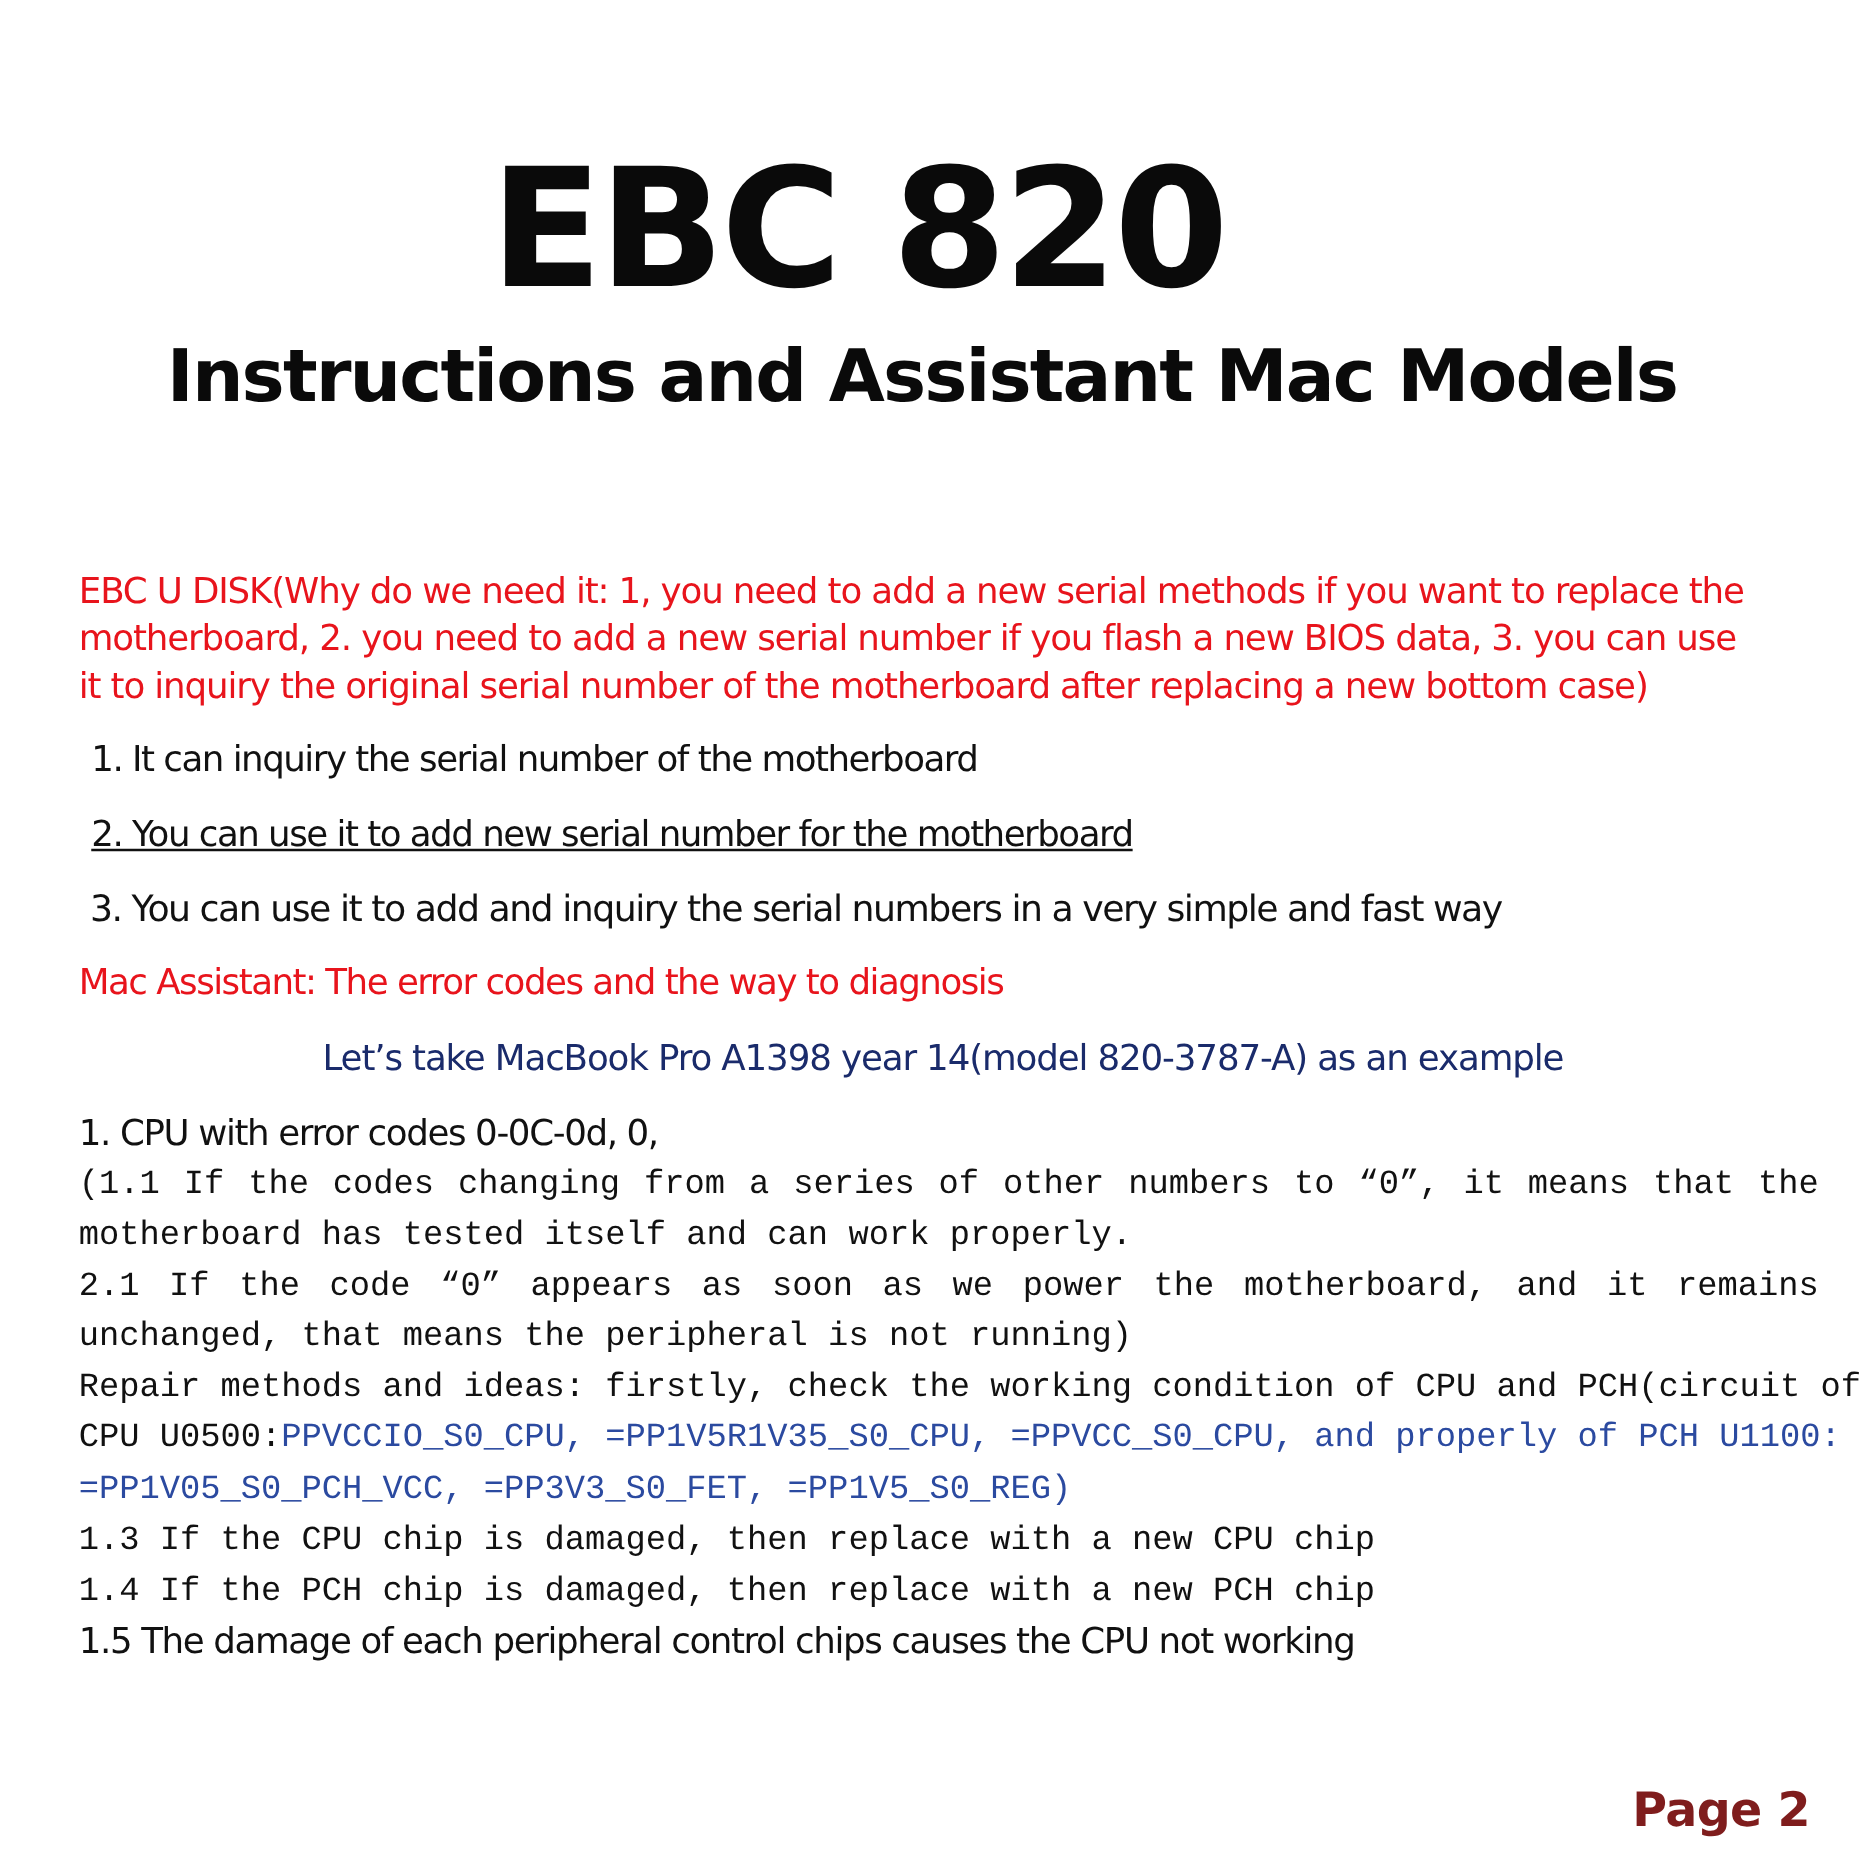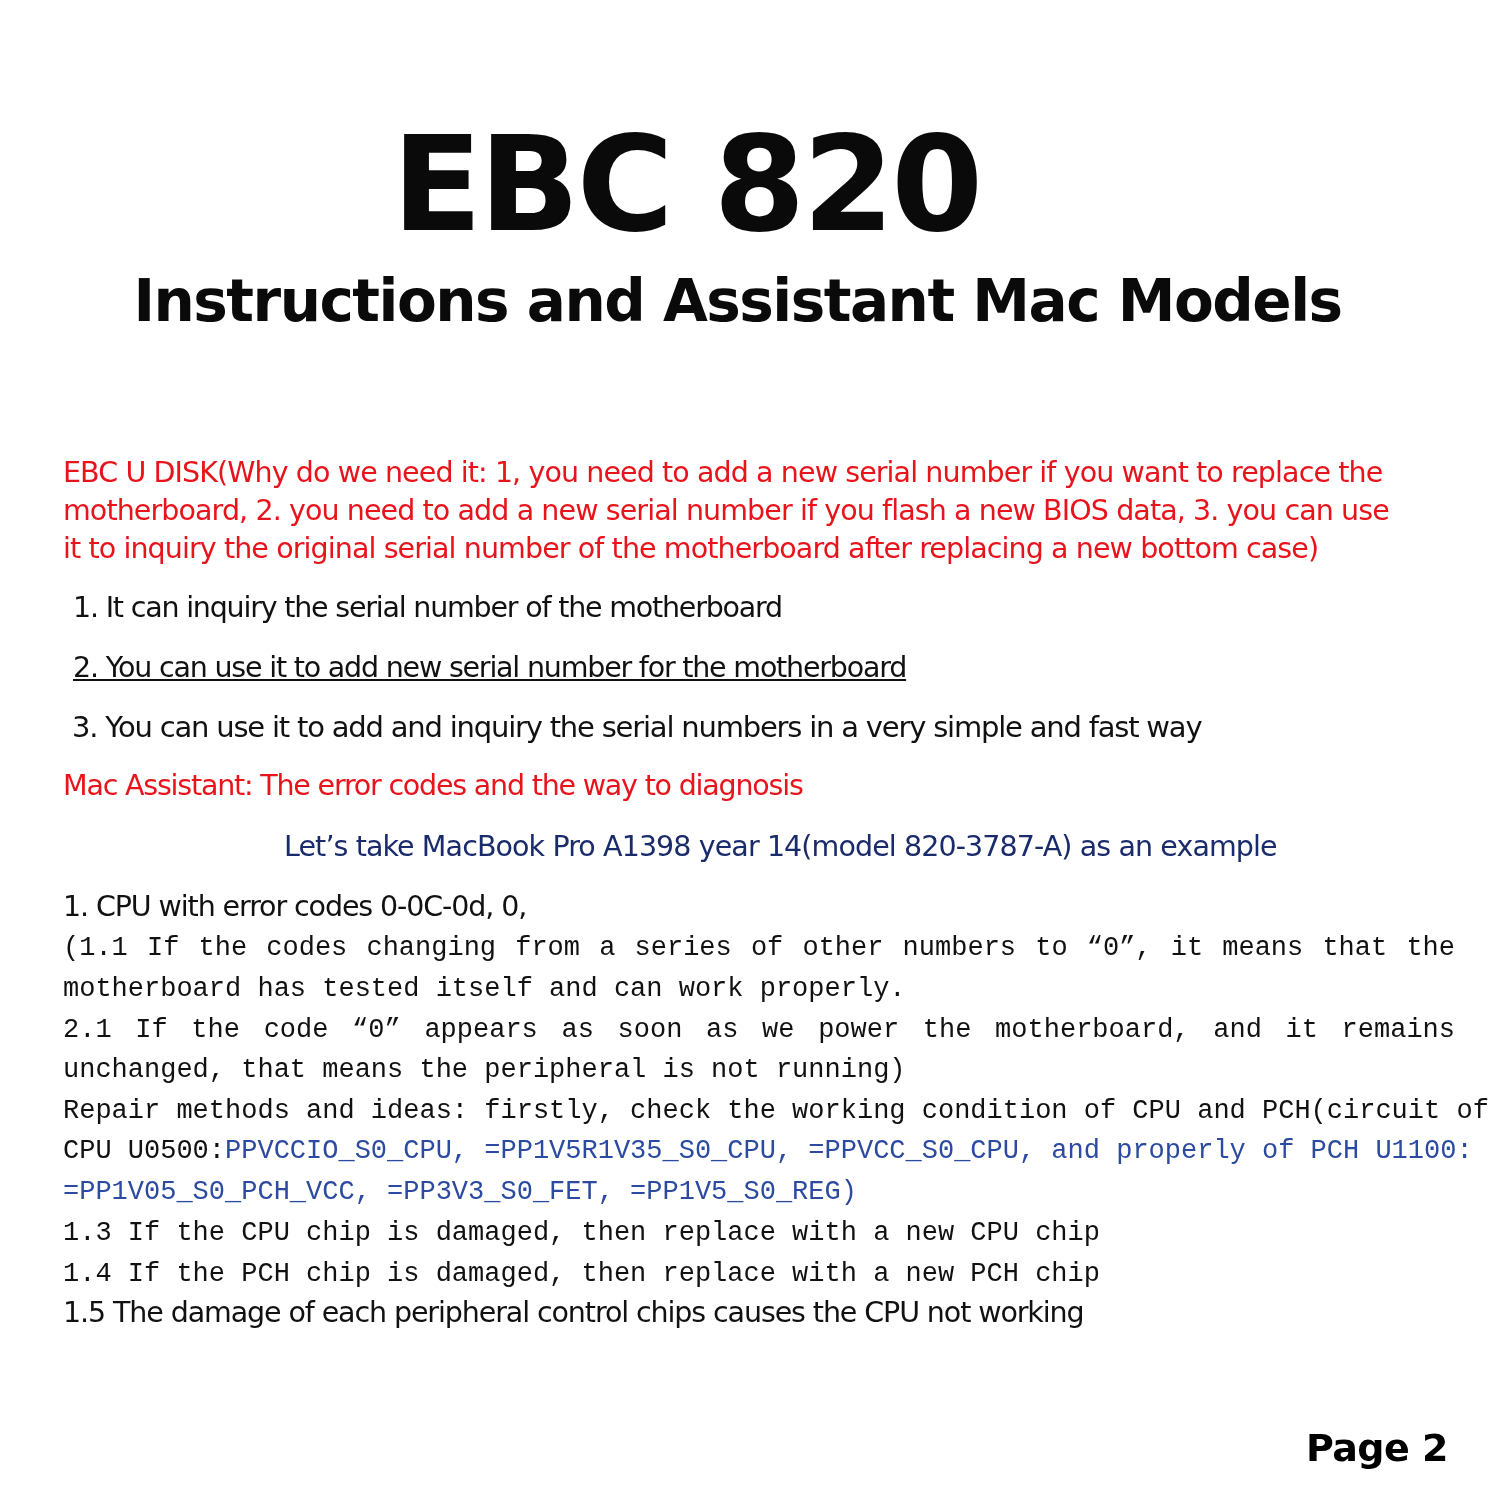--- a/index.html
+++ b/index.html
@@ -26,39 +26,39 @@
     position: absolute; left: 63px; width: 1392px; white-space: nowrap;
     font-family: "Liberation Mono", "DejaVu Sans Mono", monospace;
     font-size: 27px; line-height: 1; color: #111;
     text-align: justify; text-align-last: justify;
   }
   .mono-line.left { text-align-last: left; }
   .blue-code { color: #2b4aa0; }
   .page-label {
     position: absolute; right: 52px; top: 1426px;
     font-family: "DejaVu Sans", sans-serif; font-weight: bold; font-size: 38px;
-    color: #000000; letter-spacing: -0.5px;
+    color: #7f1d1d; letter-spacing: -0.5px;
   }
 </style>
 </head>
 <body>
 
 <div class="title">EBC 820</div>
 <div class="subtitle">Instructions and Assistant Mac Models</div>
 
-<div class="line red" style="left:63px; top:459px; font-size:28.5px; letter-spacing:-0.9px;">EBC U DISK(Why do we need it: 1, you need to add a new serial number if you want to replace the</div>
+<div class="line red" style="left:63px; top:459px; font-size:28.5px; letter-spacing:-0.9px;">EBC U DISK(Why do we need it: 1, you need to add a new serial methods if you want to replace the</div>
 <div class="line red" style="left:63px; top:497px; font-size:28.5px; letter-spacing:-0.9px;">motherboard, 2. you need to add a new serial number if you flash a new BIOS data, 3. you can use</div>
 <div class="line red" style="left:63px; top:535px; font-size:28.5px; letter-spacing:-0.9px;">it to inquiry the original serial number of the motherboard after replacing a new bottom case)</div>
 
 <div class="line blk" style="left:73px; top:594px; font-size:28.5px; letter-spacing:-1.2px;">1. It can inquiry the serial number of the motherboard</div>
 <div class="line blk" style="left:73px; top:654px; font-size:28.5px; letter-spacing:-1.2px;text-decoration:underline;">2. You can use it to add new serial number for the motherboard</div>
 <div class="line blk" style="left:72px; top:713px; font-size:29px; letter-spacing:-1.2px;">3. You can use it to add and inquiry the serial numbers in a very simple and fast way</div>
 
 <div class="line red" style="left:63px; top:772px; font-size:28.5px; letter-spacing:-1.2px;">Mac Assistant: The error codes and the way to diagnosis</div>
-<div class="line navy" style="left:258px; top:833px; font-size:28.5px; letter-spacing:-0.9px;margin-left:26px;">Let’s take MacBook Pro A1398 year 14(model 820-3787-A) as an example</div>
+<div class="line navy" style="left:258px; top:833px; font-size:28.5px; letter-spacing:-0.9px;">Let’s take MacBook Pro A1398 year 14(model 820-3787-A) as an example</div>
 
 <div class="line blk" style="left:63px; top:893px; font-size:28.5px; letter-spacing:-1.1px;">1. CPU with error codes 0-0C-0d, 0,</div>
 
 <div class="mono-line" style="top:935px;">(1.1 If the codes changing from a series of other numbers to “0”, it means that the</div>
 <div class="mono-line left" style="top:976px;">motherboard has tested itself and can work properly.</div>
 <div class="mono-line" style="top:1017px;">2.1 If the code “0” appears as soon as we power the motherboard, and it remains</div>
 <div class="mono-line left" style="top:1057px;">unchanged, that means the peripheral is not running)</div>
 <div class="mono-line" style="top:1098px;">Repair methods and ideas: firstly, check the working condition of CPU and PCH(circuit of</div>
 
 <div class="mono-line" style="top:1138px;">

